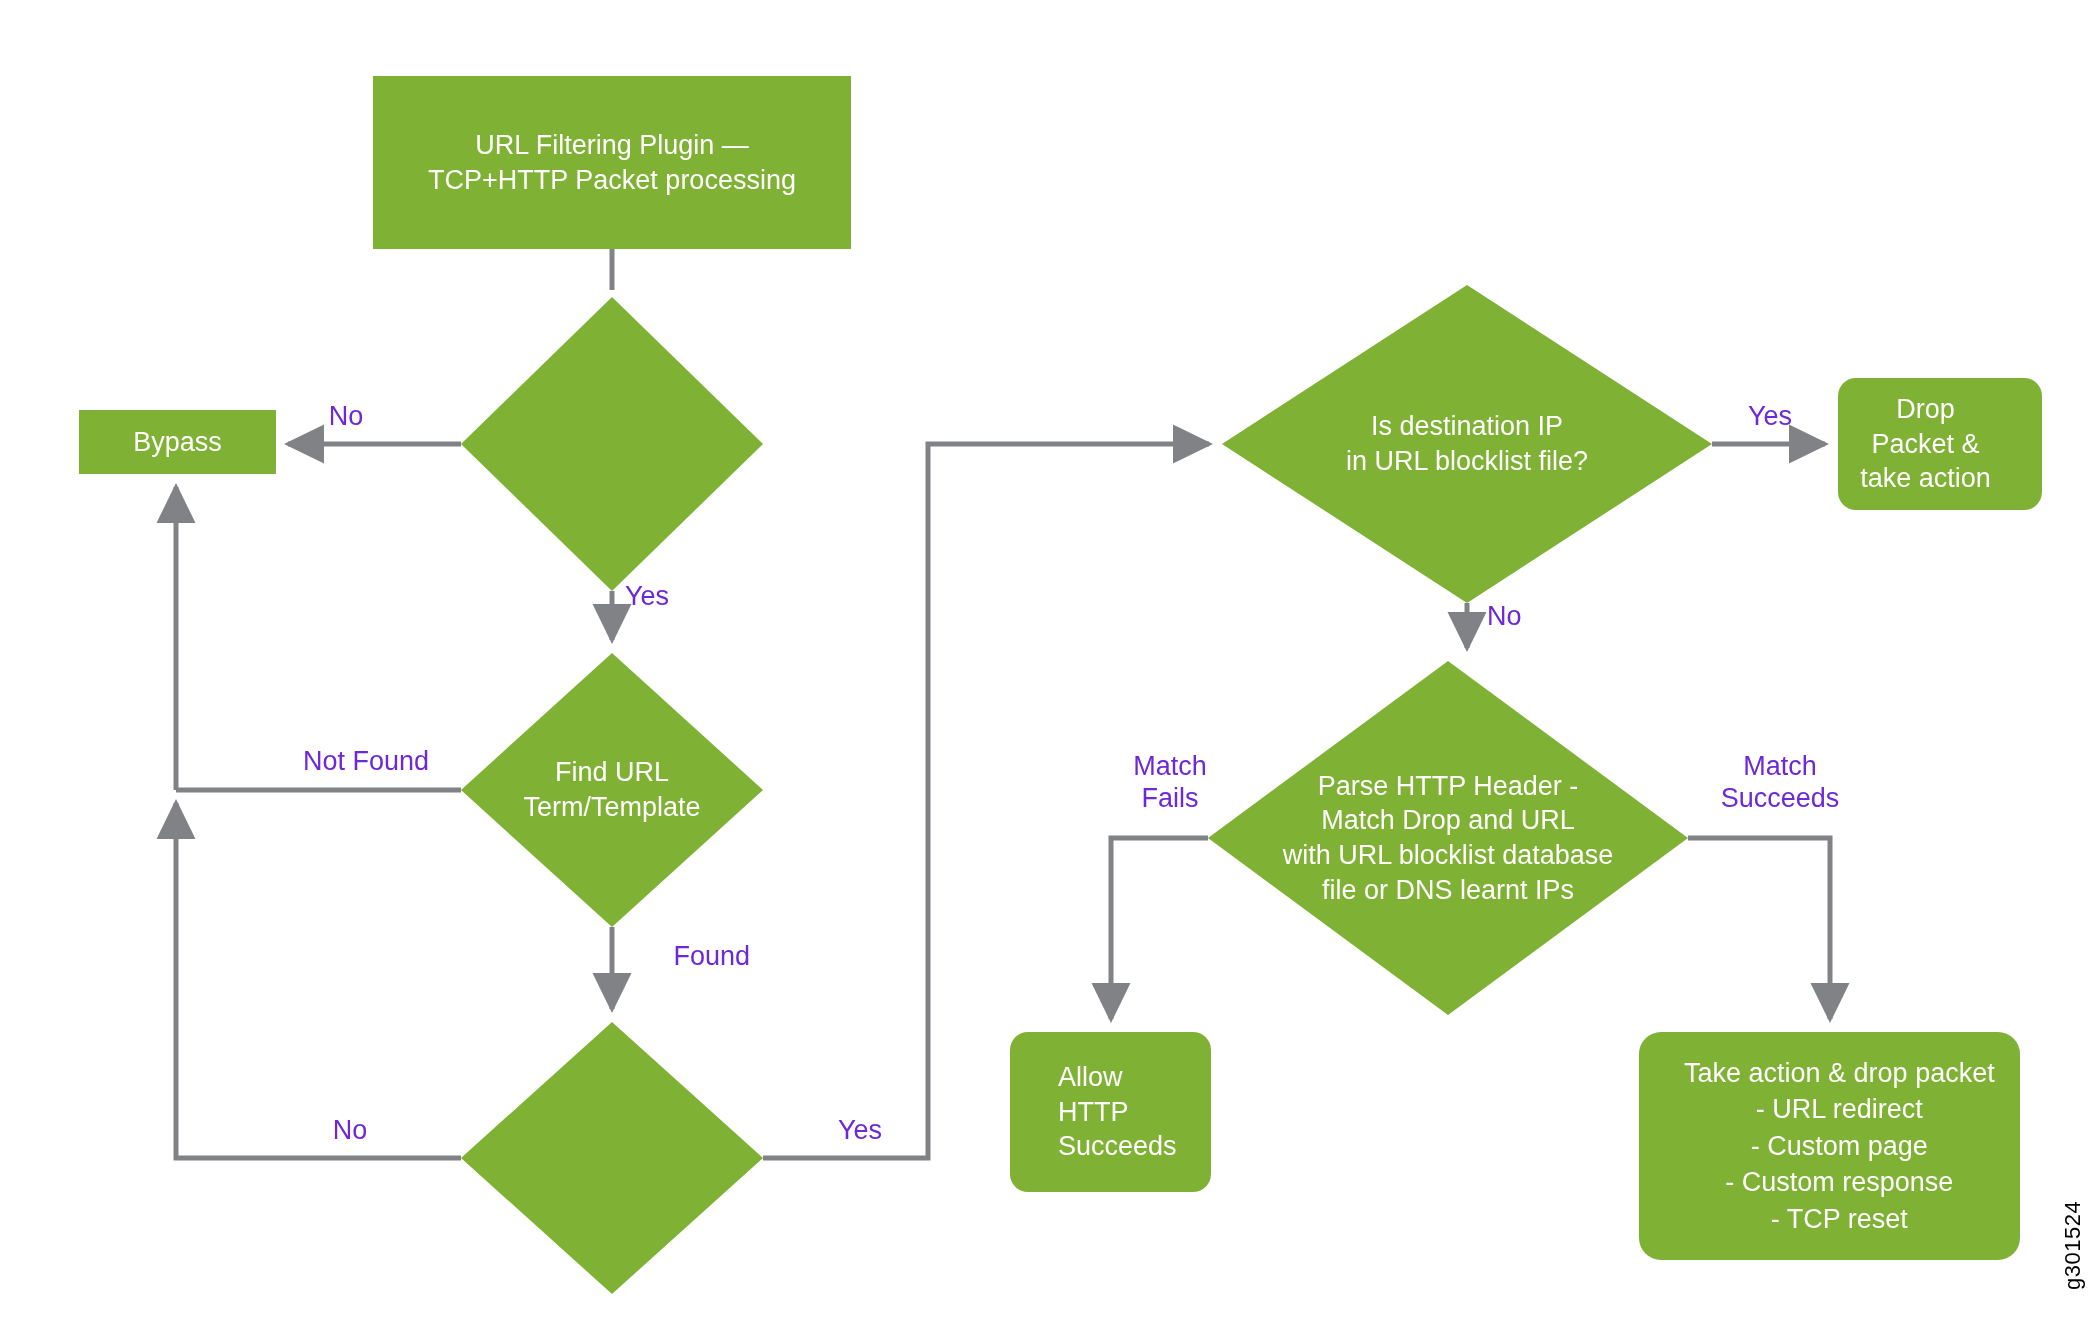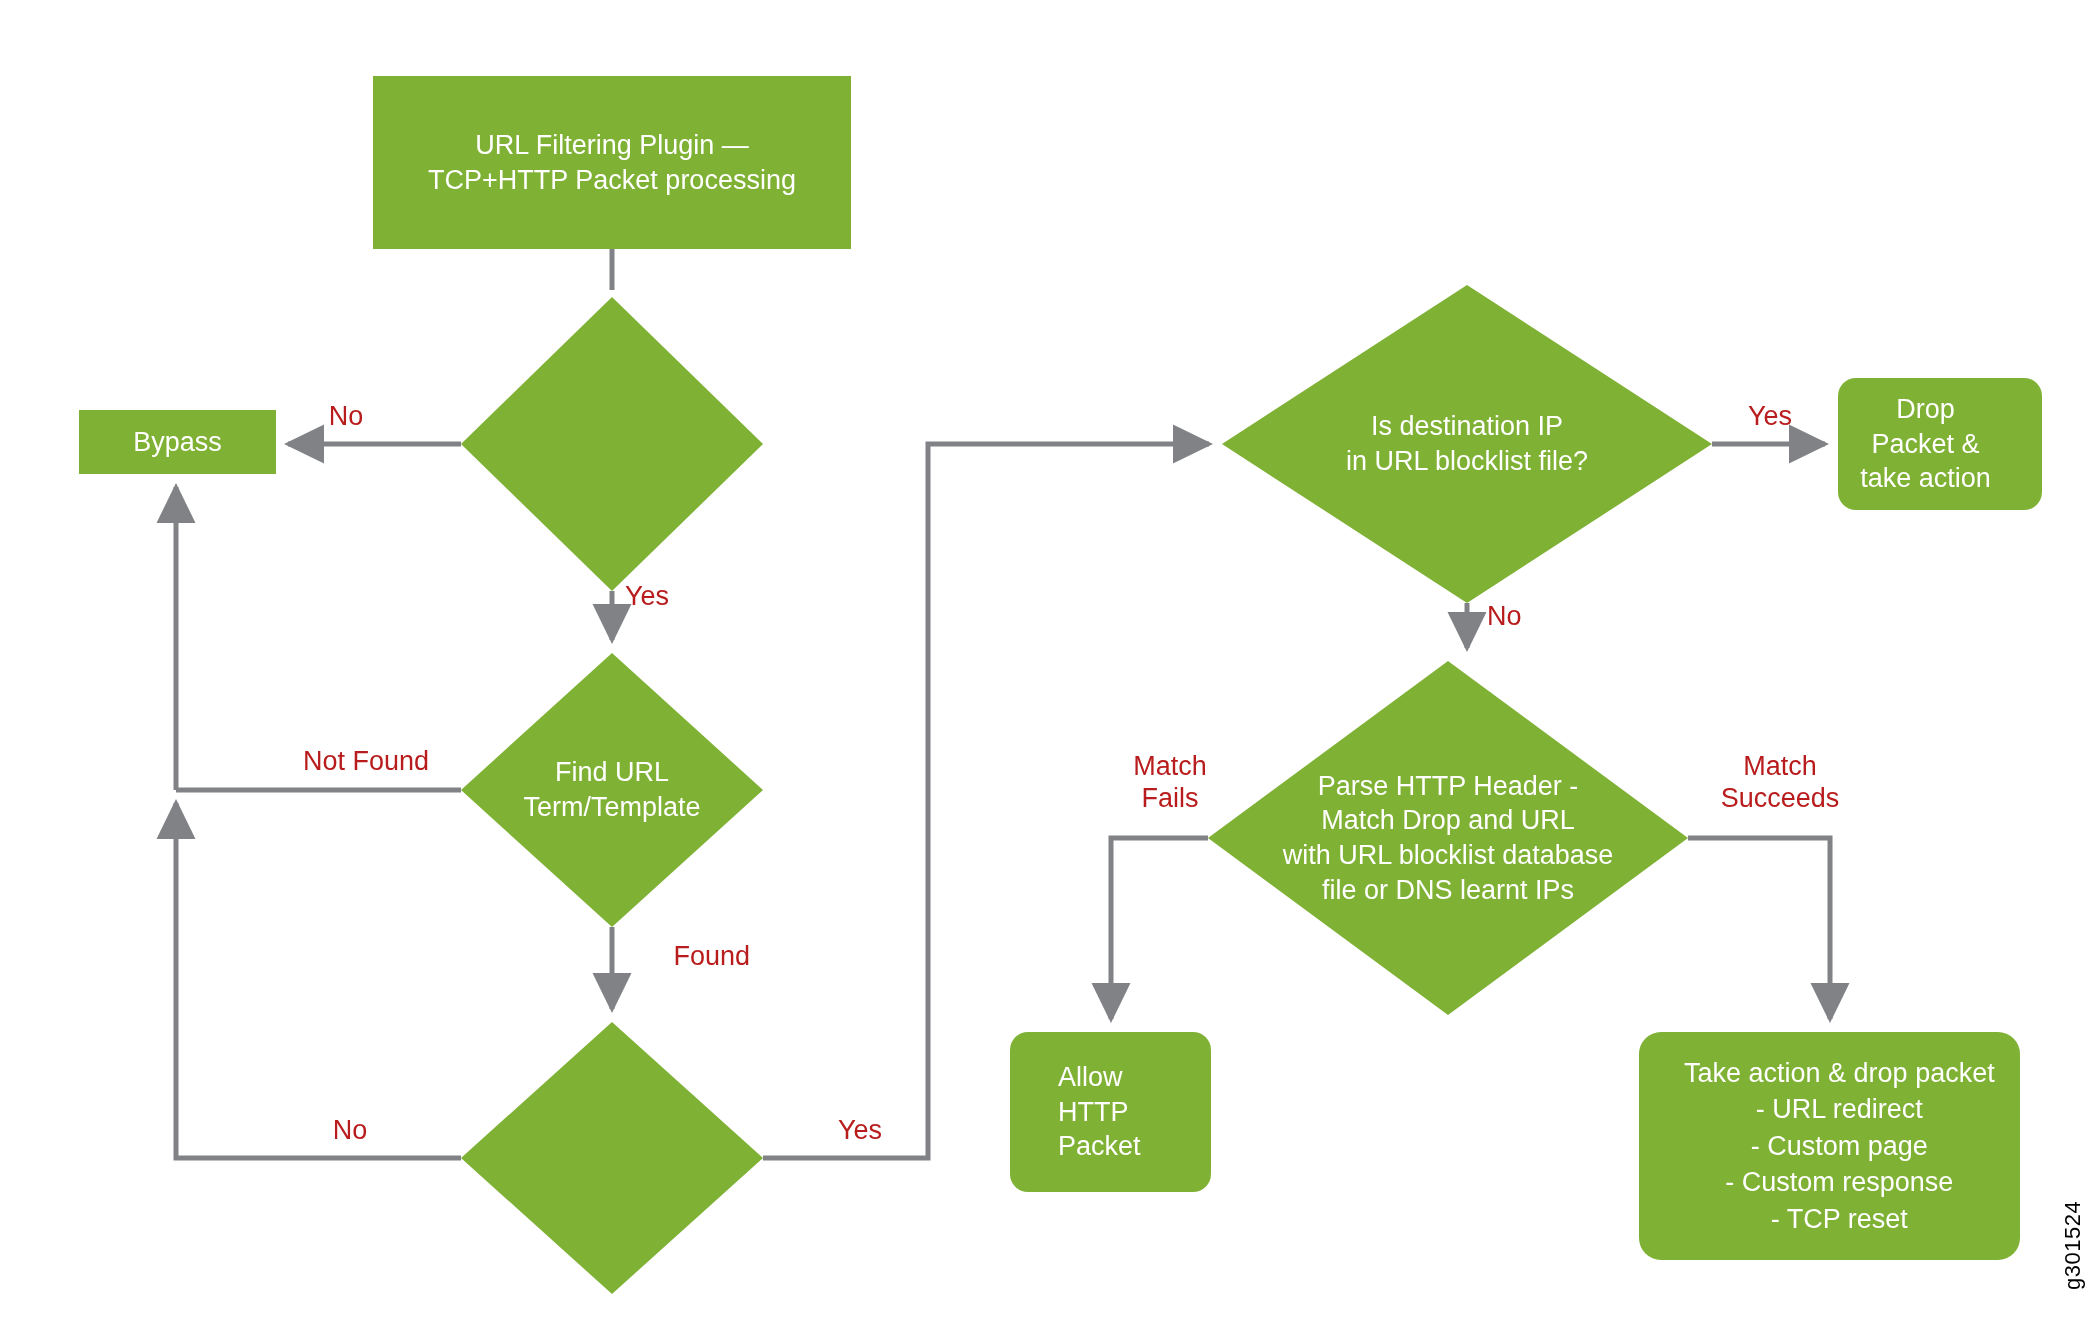--- a/index.html
+++ b/index.html
@@ -36,21 +36,21 @@
     line-height: 1.28;
     white-space: pre-line;
     pointer-events: none;
   }
   .node-label.left-align {
     justify-content: flex-start;
     text-align: left;
   }
   .edge-label {
     position: absolute;
-    color: #b91c1c;
+    color: #6d28d9;
     font-family: "Liberation Sans", sans-serif;
     font-size: 27px;
     line-height: 1.2;
     white-space: pre-line;
     text-align: center;
   }
   #watermark {
     position: absolute;
     color: #000000;
     font-family: "Liberation Sans", sans-serif;
@@ -147,21 +147,21 @@
 Packet &amp;
 take action</div>
 
   <div class="node-label" style="left:1228px; top:768px; width:440px; height:140px;">Parse HTTP Header -
 Match Drop and URL
 with URL blocklist database
 file or DNS learnt IPs</div>
 
   <div class="node-label left-align" style="left:1010px; top:1032px; width:201px; height:160px; padding-left:48px; box-sizing:border-box;">Allow
 HTTP
-Packet</div>
+Succeeds</div>
 
   <div class="node-label left-align" style="left:1639px; top:1032px; width:381px; height:228px; padding-left:45px; box-sizing:border-box; line-height:1.35;text-align:center;">Take action &amp; drop packet
     - URL redirect
     - Custom page
     - Custom response
     - TCP reset</div>
 
   <div class="edge-label" style="left:306px; top:400px; width:80px;">No</div>
 
   <div class="edge-label" style="left:625px; top:580px; width:90px; text-align:left;">Yes</div>

